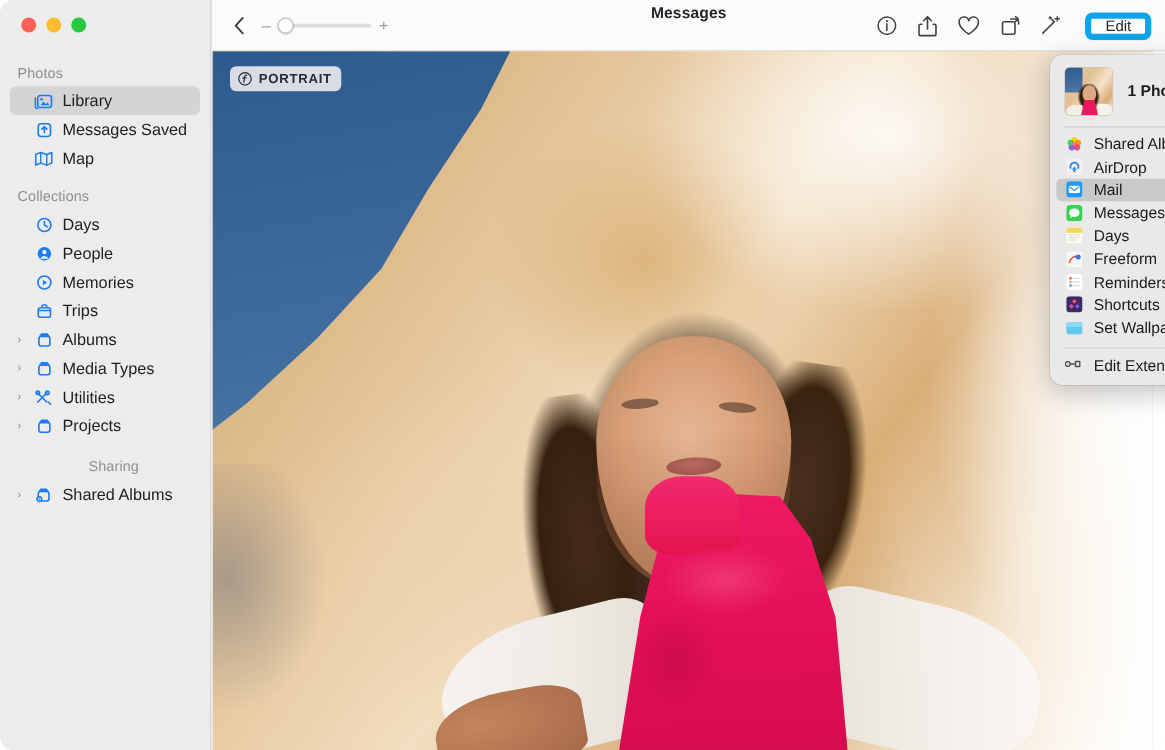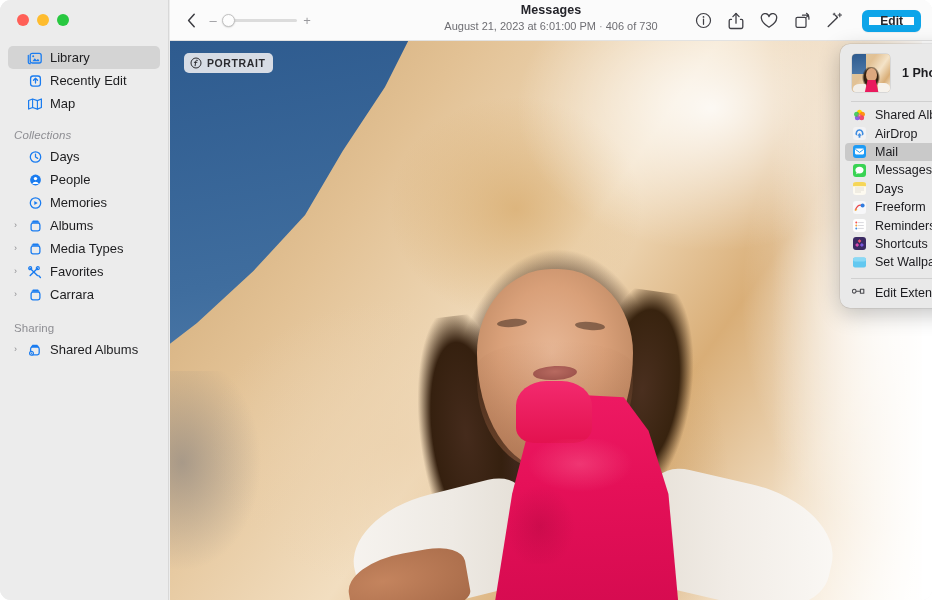--- a/index.html
+++ b/index.html
@@ -40,22 +40,22 @@
 
   .sb-scroll { position: absolute; top: 46px; left: 0; right: 0; bottom: 0; }
 
   .sb-header {
     font-size: 11.5px;
     color: #8e8e93;
     font-weight: 400;
     padding: 7px 0 4px 14px;
     letter-spacing: 0.1px;
   }
-  .sb-header.collections { padding-top: 14px; font-style: italic; }
-  .sb-header.sharing { padding-top: 16px; }
+  .sb-header.collections { padding-top: 14px; }
+  .sb-header.sharing { padding-top: 16px; text-align: center; }
 
   .sb-item {
     display: flex;
     align-items: center;
     height: 23px;
     margin: 0 8px 0 8px;
     padding-left: 6px;
     border-radius: 5px;
     font-size: 13px;
     color: #1d1d1f;
@@ -165,28 +165,27 @@
   }
   .tb-icon {
     width: 20px; height: 20px;
     display: flex; align-items: center; justify-content: center;
     color: #3f3f45;
   }
   .tb-edit {
     margin-left: 4px;
     height: 22px;
     padding: 0 11px;
-    border: 7px solid #0ea5e9;
+    border: 5px solid #0ea5e9;
     border-radius: 6px;
     background: #fdfdfd;
     font-size: 12px;
     color: #26262b;
     display: flex; align-items: center;
     box-shadow: 0 0.5px 1px rgba(0,0,0,0.05);
-    font-weight: bold;
   }
 
   
   .photo {
     position: absolute;
     left: 0; top: 41px;
     width: 908px; height: 559px;
     overflow: hidden;
     background: #fff;
   }
@@ -459,20 +458,21 @@
   <div class="sidebar">
 
     <div class="traffic-lights">
       <div class="tl tl-close"></div>
       <div class="tl tl-min"></div>
       <div class="tl tl-max"></div>
     </div>
 
     <div class="sb-scroll">
 
+      <div class="sb-header">Photos</div>
 
       <div class="sb-item selected">
         <span class="sb-chev empty">›</span>
         <span class="sb-icon">
           <svg width="17" height="14" viewBox="0 0 17 14">
               <rect x="3.2" y="2.4" width="11" height="9.6" rx="2" fill="none" stroke="#1a7cf0" stroke-width="1.3"></rect>
               <path d="M5.4 10.2l2.4-3 1.8 2.1 1.4-1.6 1.6 2.5z" fill="#1a7cf0"></path>
               <circle cx="6.2" cy="5.3" r="1" fill="#1a7cf0"></circle>
               <path d="M1.3 4.3v6.4a2 2 0 0 0 2 2" fill="none" stroke="#1a7cf0" stroke-width="1.2" stroke-linecap="round"></path>
             </svg>
@@ -482,21 +482,21 @@
 
 
       <div class="sb-item">
         <span class="sb-chev empty">›</span>
         <span class="sb-icon">
           <svg width="15" height="14" viewBox="0 0 15 14">
               <rect x="2.6" y="2" width="9.8" height="10.2" rx="2.4" fill="none" stroke="#1a7cf0" stroke-width="1.3"></rect>
               <path d="M7.5 9V4.6M7.5 4.3l-2 2M7.5 4.3l2 2" stroke="#1a7cf0" stroke-width="1.3" stroke-linecap="round" fill="none"></path>
             </svg>
         </span>
-        <span class="sb-label">Recently Edit</span>
+        <span class="sb-label">Messages Saved</span>
       </div>
 
       <div class="sb-item">
         <span class="sb-chev empty">›</span>
         <span class="sb-icon">
           <svg width="16" height="14" viewBox="0 0 16 14">
               <path d="M1.6 3.5l4-1.5 4.8 1.6 4-1.6v8.5l-4 1.6-4.8-1.6-4 1.5z" fill="none" stroke="#1a7cf0" stroke-width="1.25" stroke-linejoin="round"></path>
               <path d="M5.6 2v9.1M10.4 3.6v9" stroke="#1a7cf0" stroke-width="1.1"></path>
             </svg>
         </span>
@@ -532,20 +532,31 @@
         <span class="sb-chev empty">›</span>
         <span class="sb-icon">
           <svg width="15" height="14" viewBox="0 0 15 14">
               <circle cx="7.5" cy="7" r="5.2" fill="none" stroke="#1a7cf0" stroke-width="1.3"></circle>
               <path d="M6.3 4.9l3.4 2.1-3.4 2.1z" fill="#1a7cf0"></path>
             </svg>
         </span>
         <span class="sb-label">Memories</span>
       </div>
 
+      <div class="sb-item">
+        <span class="sb-chev empty">›</span>
+        <span class="sb-icon">
+          <svg width="15" height="14" viewBox="0 0 15 14">
+              <rect x="2.6" y="4.2" width="9.8" height="7.6" rx="1.7" fill="none" stroke="#1a7cf0" stroke-width="1.3"></rect>
+              <path d="M5.6 4.1V3a1 1 0 0 1 1-1h1.8a1 1 0 0 1 1 1v1.1" fill="none" stroke="#1a7cf0" stroke-width="1.2"></path>
+              <path d="M2.8 6.4h9.4" stroke="#1a7cf0" stroke-width="1.1"></path>
+            </svg>
+        </span>
+        <span class="sb-label">Trips</span>
+      </div>
 
 
       <div class="sb-item">
         <span class="sb-chev">›</span>
         <span class="sb-icon">
           <svg width="15" height="14" viewBox="0 0 15 14">
               <rect x="3.1" y="4.1" width="8.8" height="7.7" rx="1.8" fill="none" stroke="#1a7cf0" stroke-width="1.3"></rect>
               <path d="M4.1 3.2h6.8M5.1 2.2h4.8" stroke="#1a7cf0" stroke-width="1.2" stroke-linecap="round"></path>
             </svg>
         </span>
@@ -566,32 +577,32 @@
       <div class="sb-item">
         <span class="sb-chev">›</span>
         <span class="sb-icon">
           <svg width="16" height="14" viewBox="0 0 16 14">
               <path d="M3 3.2l7.4 7.4M10.6 3.2L3.2 10.6" stroke="#1a7cf0" stroke-width="1.4" stroke-linecap="round"></path>
               <circle cx="3.2" cy="3.2" r="1.5" fill="none" stroke="#1a7cf0" stroke-width="1.2"></circle>
               <circle cx="10.8" cy="3.2" r="1.5" fill="none" stroke="#1a7cf0" stroke-width="1.2"></circle>
               <path d="M11.8 10.8l1.6 1.6" stroke="#1a7cf0" stroke-width="1.4" stroke-linecap="round"></path>
             </svg>
         </span>
-        <span class="sb-label">Favorites</span>
+        <span class="sb-label">Utilities</span>
       </div>
 
       <div class="sb-item">
         <span class="sb-chev">›</span>
         <span class="sb-icon">
           <svg width="15" height="14" viewBox="0 0 15 14">
               <rect x="3.1" y="4.1" width="8.8" height="7.7" rx="1.8" fill="none" stroke="#1a7cf0" stroke-width="1.3"></rect>
               <path d="M4.1 3.2h6.8M5.1 2.2h4.8" stroke="#1a7cf0" stroke-width="1.2" stroke-linecap="round"></path>
             </svg>
         </span>
-        <span class="sb-label">Carrara</span>
+        <span class="sb-label">Projects</span>
       </div>
 
       <div class="sb-header sharing">Sharing</div>
 
       <div class="sb-item">
         <span class="sb-chev">›</span>
         <span class="sb-icon">
           <svg width="16" height="14" viewBox="0 0 16 14">
               <rect x="3.6" y="4.2" width="8.6" height="7.6" rx="1.8" fill="none" stroke="#1a7cf0" stroke-width="1.3"></rect>
               <path d="M4.6 3.3h6.6M5.6 2.3h4.6" stroke="#1a7cf0" stroke-width="1.2" stroke-linecap="round"></path>
@@ -618,23 +629,20 @@
       <div class="zoom-slider">
         <span class="zs-minus">–</span>
         <span class="zs-track">
           <span class="zs-thumb"></span>
         </span>
         <span class="zs-plus">+</span>
       </div>
 
       <div class="tb-center">
         <div class="tb-title">Messages</div>
-        <div class="tb-sub">
-          <span>August 21, 2023 at 6:01:00 PM</span><span class="dot">·</span><span>406 of 730</span>
-        </div>
       </div>
 
       <div class="tb-right">
         <div class="tb-icon">
           <svg width="17" height="17" viewBox="0 0 17 17">
               <circle cx="8.5" cy="8.5" r="7" fill="none" stroke="#3f3f45" stroke-width="1.2"></circle>
               <circle cx="8.5" cy="4.9" r="0.85" fill="#3f3f45"></circle>
               <path d="M8.5 7.1v5.2" stroke="#3f3f45" stroke-width="1.25" stroke-linecap="round"></path>
             </svg>
         </div>

